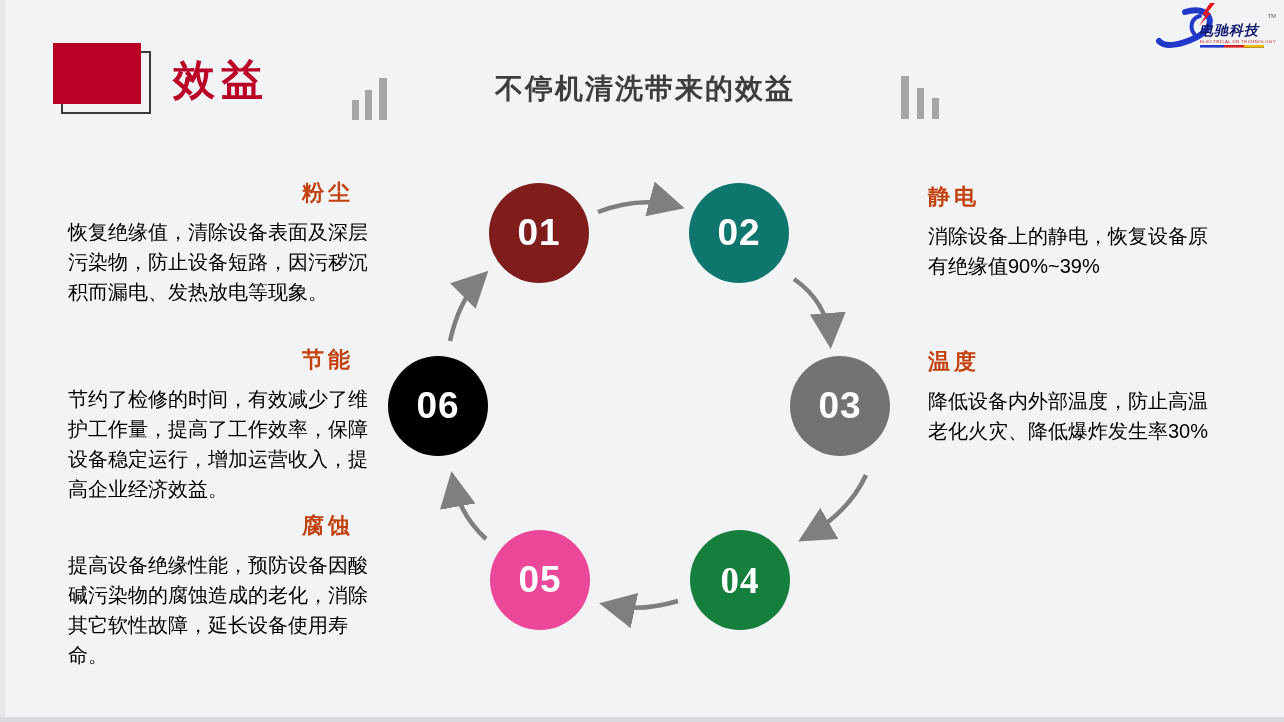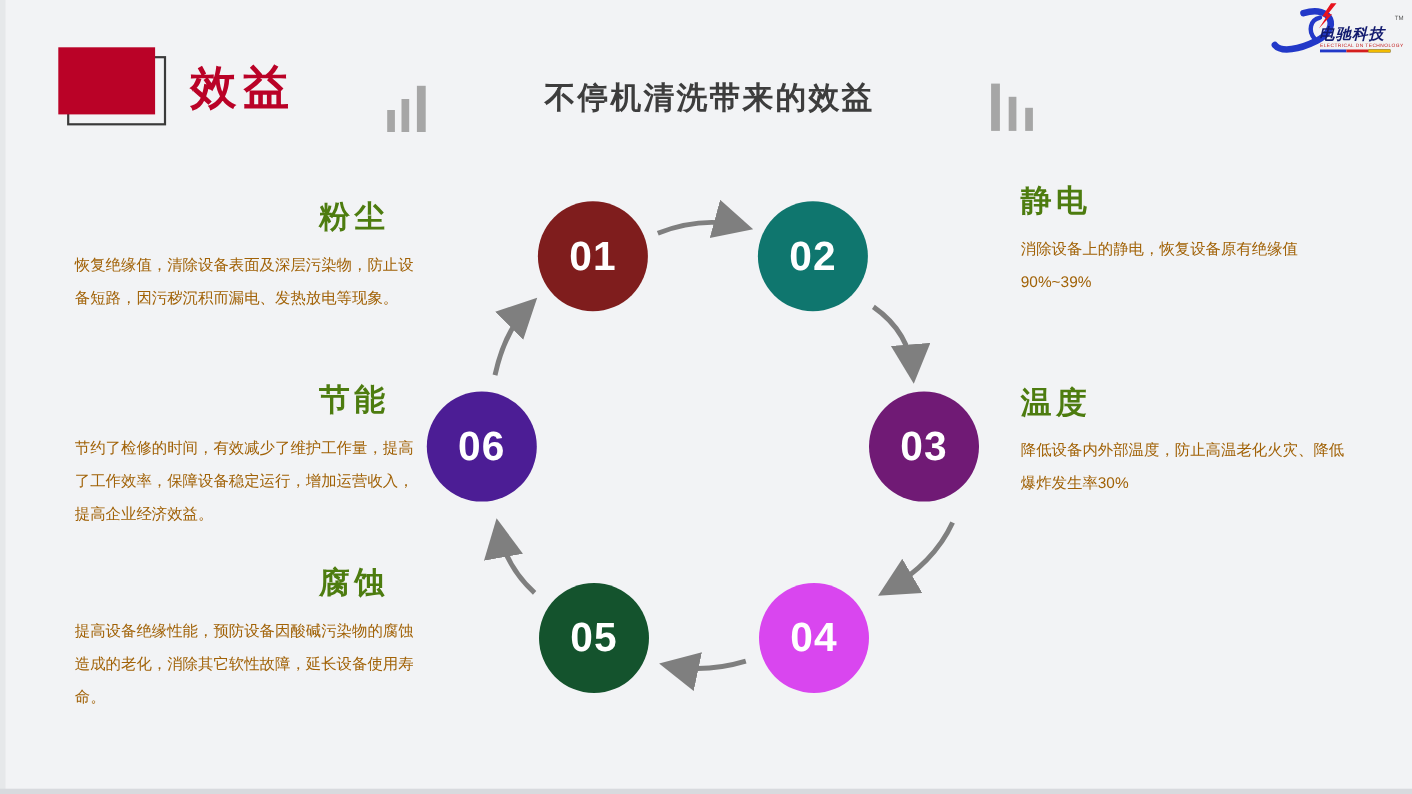--- a/index.html
+++ b/index.html
@@ -24,27 +24,27 @@
   .b-l3{left:379px;top:78px;width:8px;height:42px;}
   .b-r1{left:901px;top:76px;width:8px;height:43px;}
   .b-r2{left:917px;top:88px;width:7px;height:31px;}
   .b-r3{left:932px;top:98px;width:7px;height:21px;}
 
   
   .logo{position:absolute;left:1155px;top:2px;width:124px;height:56px;}
 
   
   .benefit{position:absolute;}
-  .benefit .b-title{font-size:28px;font-weight:800;color:#4d7c0f;letter-spacing:4px;margin-bottom:9px;}
-  .benefit .b-body{font-size:14px;line-height:30px;color:#a16207;}
+  .benefit .b-title{font-size:22px;font-weight:800;color:#c2410c;letter-spacing:4px;margin-bottom:9px;}
+  .benefit .b-body{font-size:20px;line-height:30px;color:#000000;}
   .bl{left:68px;width:318px;}
   .bl .b-title{text-align:right;padding-right:32px;}
   .br{left:928px;width:296px;}
   .bl1{top:178px;} .bl2{top:345px;} .bl3{top:511px;}
-  .br1{top:164px;} .br2{top:347px;} .br3{top:508px;}
+  .br1{top:182px;} .br2{top:347px;} .br3{top:508px;}
 
   
   .arrows{position:absolute;left:0;top:0;width:1284px;height:722px;pointer-events:none;z-index:1;}
   .circle{
     position:absolute;width:100px;height:100px;border-radius:50%;
     display:flex;align-items:center;justify-content:center;
     color:#fff;font-size:37px;font-weight:800;z-index:2;
     letter-spacing:1px;
   }
   .c1{left:489px;top:183px;} .c2{left:689px;top:183px;}
@@ -118,25 +118,25 @@
     <path d="M486,539 Q459,514 453,480" stroke="#7F7F7F" stroke-width="4.5" fill="none" marker-end="url(#ah)"></path>
     <path d="M450,341 Q459,300 482,277" stroke="#7F7F7F" stroke-width="4.5" fill="none" marker-end="url(#ah)"></path>
   </svg>
 
   <div class="circle c1" style="background: #7f1d1d;">
       <span>01</span>
     </div>
   <div class="circle c2" style="background: #0f766e;">
       <span>02</span>
     </div>
-  <div class="circle c3" style="background: #701a75;">
+  <div class="circle c3" style="background: #737373;">
       <span>03</span>
     </div>
-  <div class="circle c4" style="background: #d946ef;">
+  <div class="circle c4" style="background: #15803d; font-family: Liberation Serif, serif;">
       <span>04</span>
     </div>
-  <div class="circle c5" style="background: #14532d;">
+  <div class="circle c5" style="background: #ec4899;">
       <span>05</span>
     </div>
-  <div class="circle c6" style="background: #4c1d95;">
+  <div class="circle c6" style="background: #000000;">
       <span>06</span>
     </div>
 </div>
 
 </body></html>

